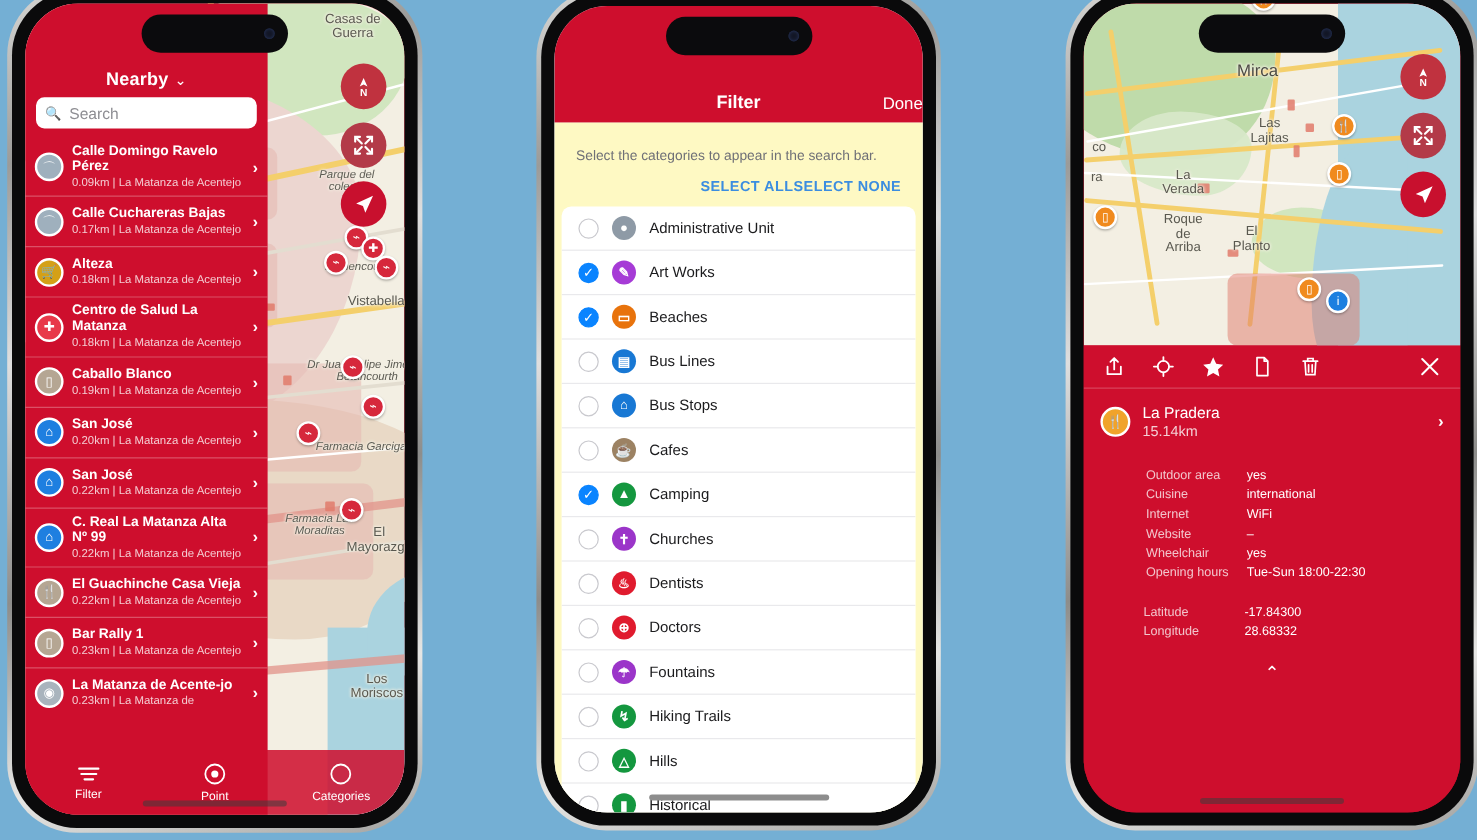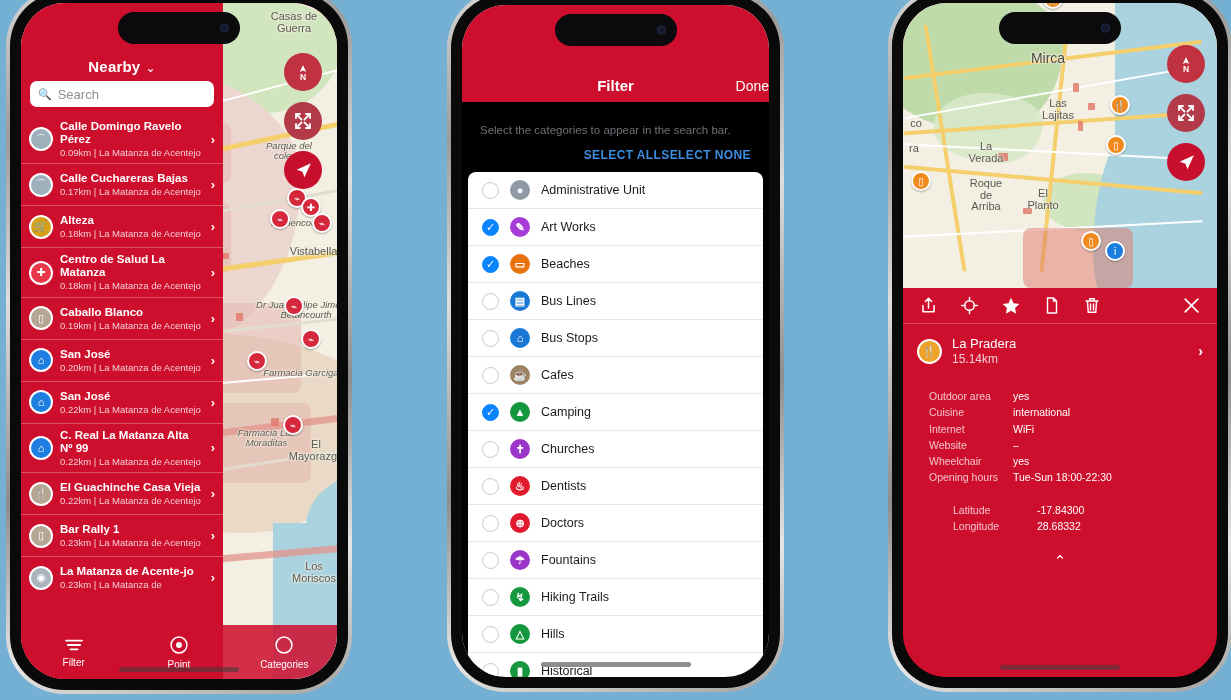--- a/index.html
+++ b/index.html
@@ -147,21 +147,21 @@
   .p1-tab .lbl { font-size:10px; }
 
   
   .p2-nav {
     position:absolute; left:0; right:0; top:0; height:97px; background:#ce0e2d; z-index:20;
   }
   .p2-nav .ttl { position:absolute; left:0; right:0; bottom:8px; text-align:center; color:#fff; font-size:15px; font-weight:bold;}
   .p2-nav .done { position:absolute; right:0; bottom:8px; color:#fff; font-size:14px;}
   .p2-body {
     position:absolute; left:0; right:0; top:97px; bottom:0;
-    background:#000000; z-index:15; overflow:hidden;
+    background:#fef9c3; z-index:15; overflow:hidden;
   }
   .p2-hint { color:#6f7077; font-size:11.5px; padding:22px 18px 0 18px; }
   .p2-actions { display:flex; justify-content:flex-end; padding:12px 18px 10px 0; }
   .p2-actions .act { color:#3b8de0; font-size:12px; font-weight:bold; letter-spacing:.4px; }
   .p2-card { background:#fff; margin:0 6px; border-radius:8px 8px 0 0; overflow:hidden; }
   .p2-item { display:flex; align-items:center; gap:11px; padding:8px 14px; border-top:1px solid #e9e9ec; min-height:35px;}
   .p2-item:first-child{border-top:none;}
   .p2-chk {
     flex:0 0 auto; width:17px; height:17px; border-radius:50%;
     border:1.5px solid #c9c9ce; background:#fff;
@@ -192,21 +192,21 @@
   }
   .p3-tools .sp { flex:1; }
   .p3-head { display:flex; align-items:center; gap:10px; padding:12px 14px 4px 14px; }
   .p3-head .hic {
     width:25px; height:25px; border-radius:50%; background:#f0a32b; border:2px solid #fff;
     display:flex; align-items:center; justify-content:center; color:#fff; font-size:11px;
   }
   .p3-head .nm { color:#fff; font-size:13px; }
   .p3-head .ds { color:#f4ced4; font-size:12px; margin-top:1px; }
   .p3-head .ar { margin-left:auto; color:#fff; font-size:14px; font-weight:bold;}
-  .p3-attrs { padding:18px 0 0 26px; }
+  .p3-attrs { padding:18px 0 0 52px; }
   .p3-attr { display:flex; font-size:10.5px; line-height:1.55; }
   .p3-attr .k { color:#f2c5cc; width:84px; flex:0 0 auto; }
   .p3-attr .v { color:#ffffff; }
   .p3-coords { padding:16px 0 0 50px; }
   .p3-up { text-align:center; color:#fff; font-size:15px; margin-top:18px; }
 </style>
 </head>
 <body>
 
 <div class="stage">

